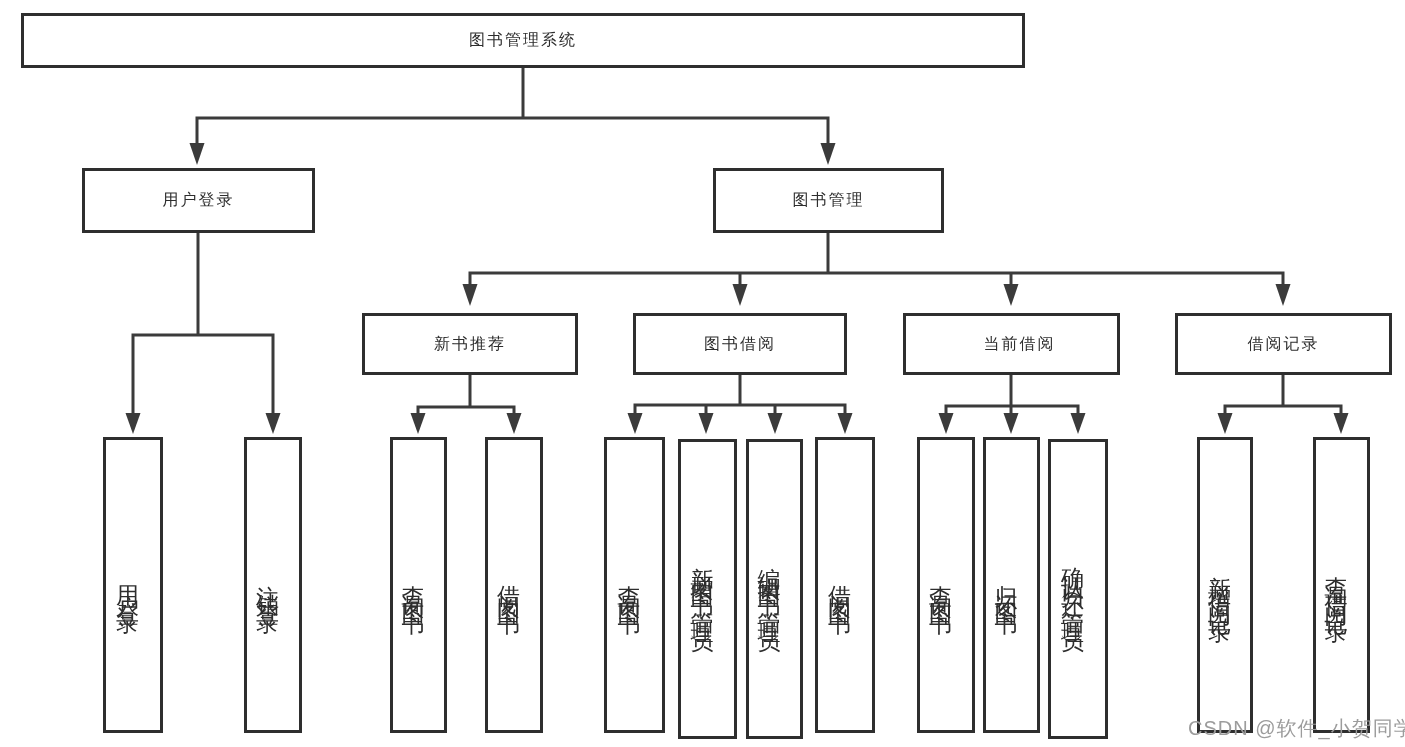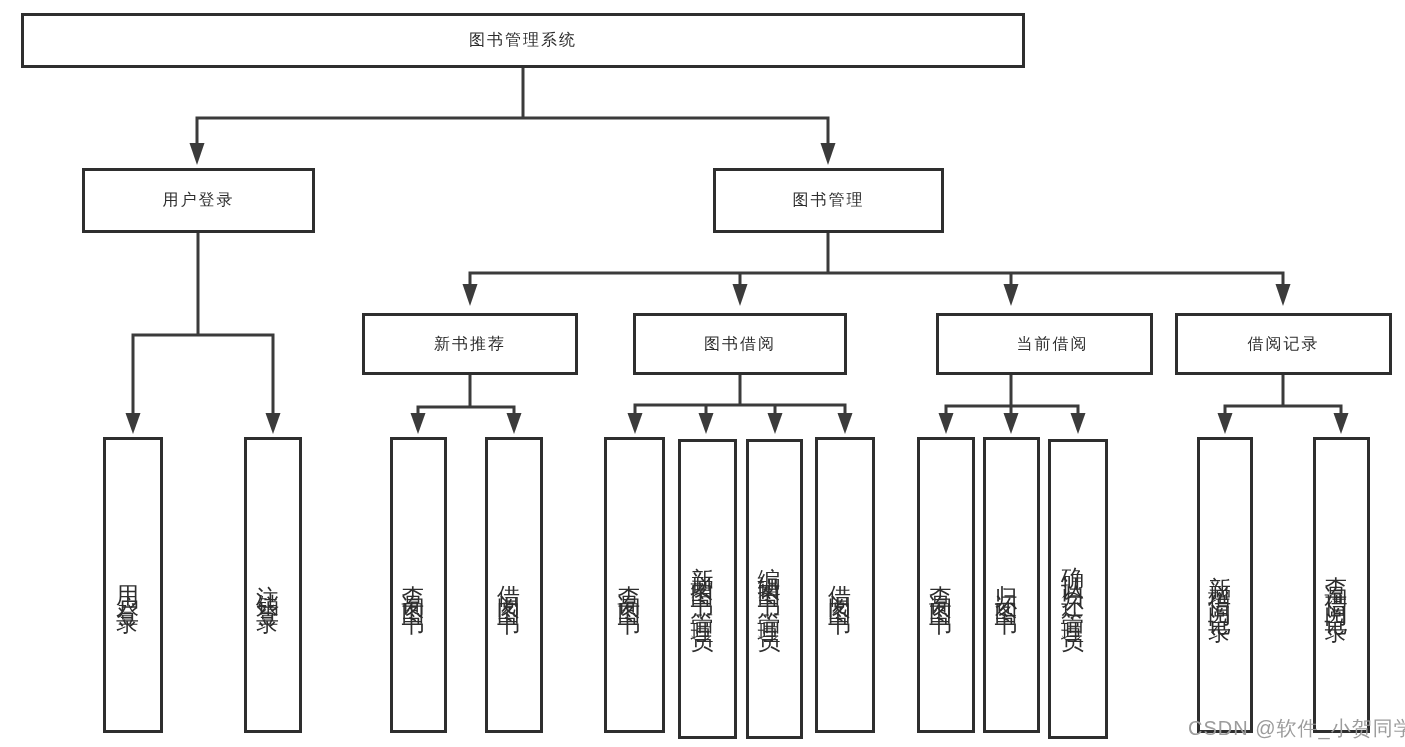--- a/index.html
+++ b/index.html
@@ -53,21 +53,21 @@
     color: var(--text);
   }
 
   
   #n-root  { left: 21px;   top: 13px;  width: 1004px; height: 55px; }
   #n-login { left: 82px;   top: 168px; width: 233px;  height: 65px; }
   #n-mgmt  { left: 713px;  top: 168px; width: 231px;  height: 65px; }
 
   #n-l3a { left: 362px;  top: 313px; width: 216px; height: 62px; }
   #n-l3b { left: 633px;  top: 313px; width: 214px; height: 62px; }
-  #n-l3c { left: 936px;  top: 313px; width: 217px; height: 62px; padding-left: 16px; }
+  #n-l3c { left: 903px;  top: 313px; width: 217px; height: 62px; padding-left: 16px; }
   #n-l3d { left: 1175px; top: 313px; width: 217px; height: 62px; }
 
   #f-login  { left: 103px;  width: 60px; }
   #f-logout { left: 244px;  width: 58px; }
   #f-nbq    { left: 390px;  width: 57px; }
   #f-nbb    { left: 485px;  width: 58px; }
   #f-bbq    { left: 604px;  width: 61px; }
   #f-bba    { left: 678px;  width: 59px; }
   #f-bbe    { left: 746px;  width: 57px; }
   #f-bbb    { left: 815px;  width: 60px; }

